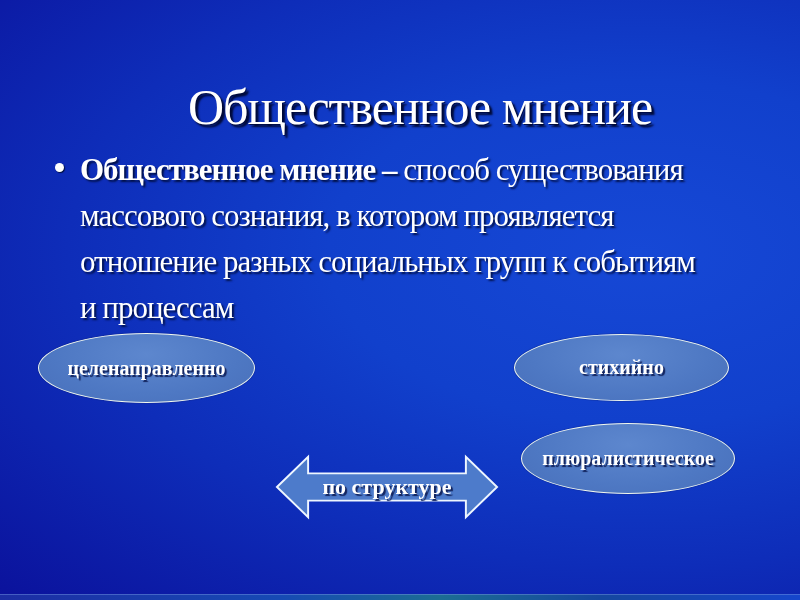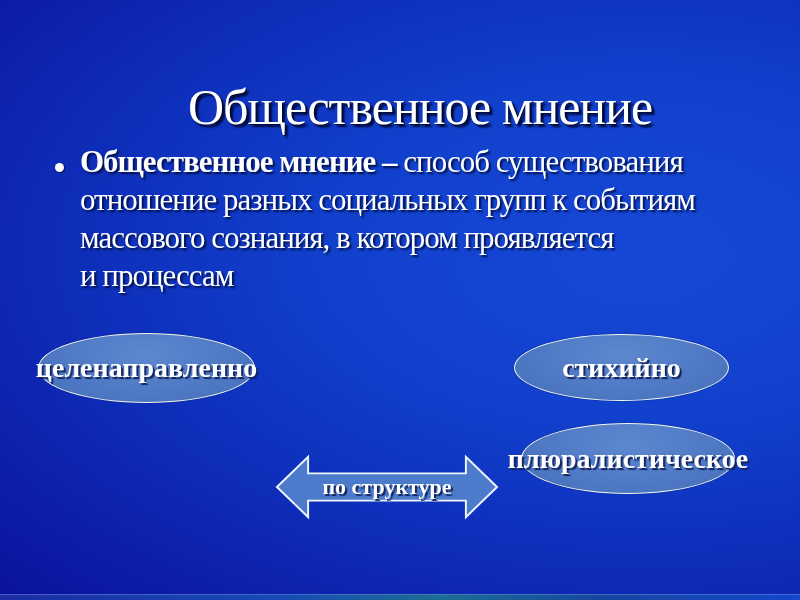--- a/index.html
+++ b/index.html
@@ -31,36 +31,36 @@
     position:absolute;left:55px;top:163px;
     width:9px;height:9px;border-radius:50%;
     background:#ffffff;box-shadow:1px 1px 1px #001040;
   }
   .definition{
     position:absolute;left:80px;top:143px;width:690px;
     color:#ffffff;font-size:31px;line-height:38px;
     letter-spacing:-1px;
     text-shadow:2px 2px 2px #001047;
   }
-  .def-line{white-space:nowrap;}
+  .def-line{white-space:nowrap;margin-top:8px;}
   .def-bold{font-weight:bold;}
   .ellipse{
     position:absolute;
     border-radius:50%;
     background:radial-gradient(ellipse at 50% 30%, #5d87ce 0%, #4e78c3 60%, #486fba 100%);
     border:1px solid #f2f8ec;
     display:flex;align-items:center;justify-content:center;
     box-shadow:0 0 0 1px rgba(20,40,120,0.25);
   }
   .ellipse span, .arrow-label{
     color:#ffffff;font-weight:bold;
     text-shadow:2px 2px 1px #13245e;
     white-space:nowrap;
   }
-  .ellipse span{font-size:28px;}
+  .ellipse span{font-size:20px;}
   .e1{left:38px;top:333px;width:215px;height:68px;}
   .e2{left:514px;top:334px;width:213px;height:65px;}
   .e3{left:38px;top:445px;width:217px;height:68px;}
   .e4{left:521px;top:423px;width:212px;height:69px;}
   .arrow-wrap{position:absolute;}
   .a1{left:273px;top:336px;width:229px;height:71px;}
   .a2{left:275px;top:452px;width:224px;height:70px;}
   .arrow-wrap svg{position:absolute;left:0;top:0;width:100%;height:100%;}
   .arrow-label{
     position:absolute;left:0;top:0;width:100%;height:100%;
@@ -74,22 +74,22 @@
 <div class="slide">
 
   <h1 class="title">Общественное мнение</h1>
 
   <div class="bullet-dot"></div>
 
   <div class="definition">
     <div class="def-line">
       <span class="def-bold">Общественное мнение –</span><span> способ существования</span>
     </div>
+    <div class="def-line">массового сознания, в котором проявляется</div>
     <div class="def-line">отношение разных социальных групп к событиям</div>
-    <div class="def-line">массового сознания, в котором проявляется</div>
     <div class="def-line">и процессам</div>
   </div>
 
   <div class="ellipse e1">
     <span>целенаправленно</span>
   </div>
 
 
   <div class="ellipse e2">
     <span>стихийно</span>

